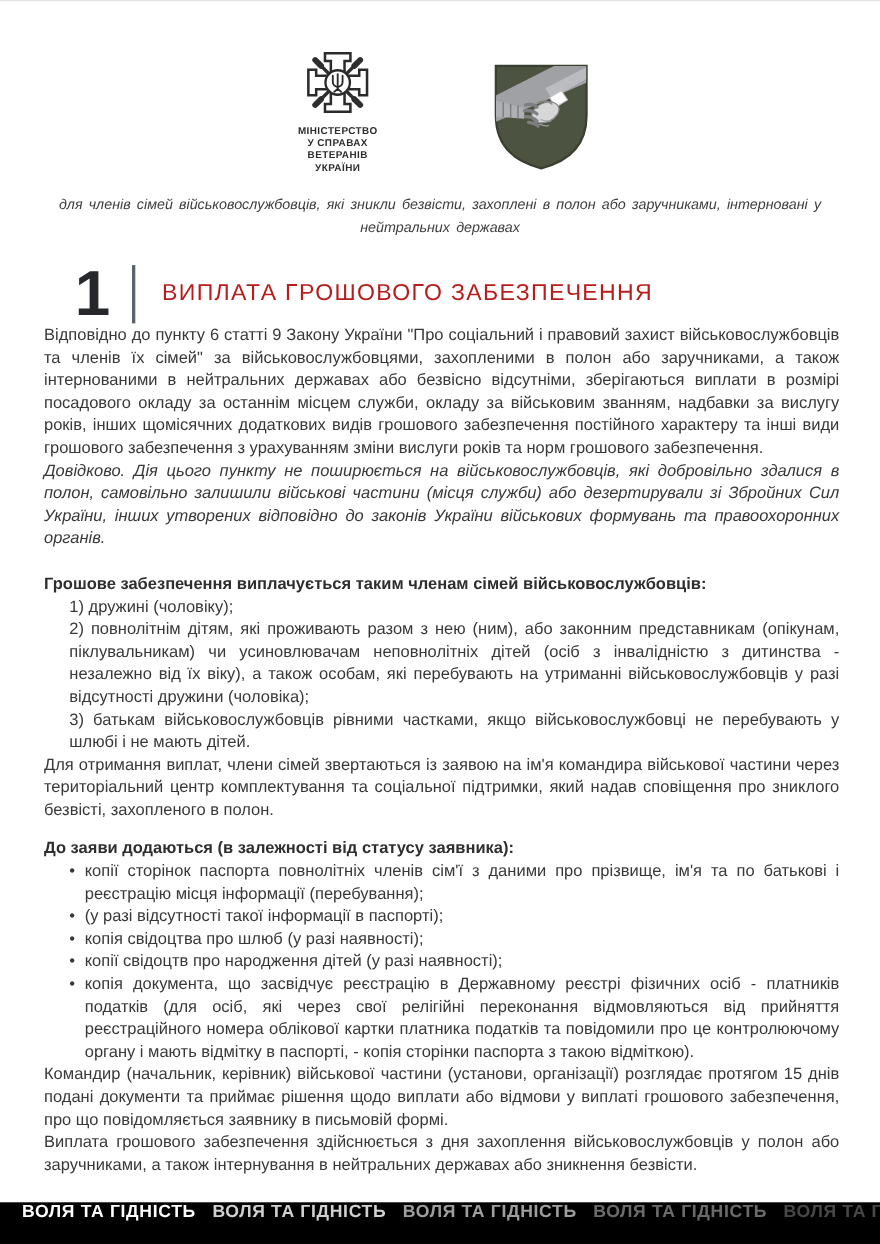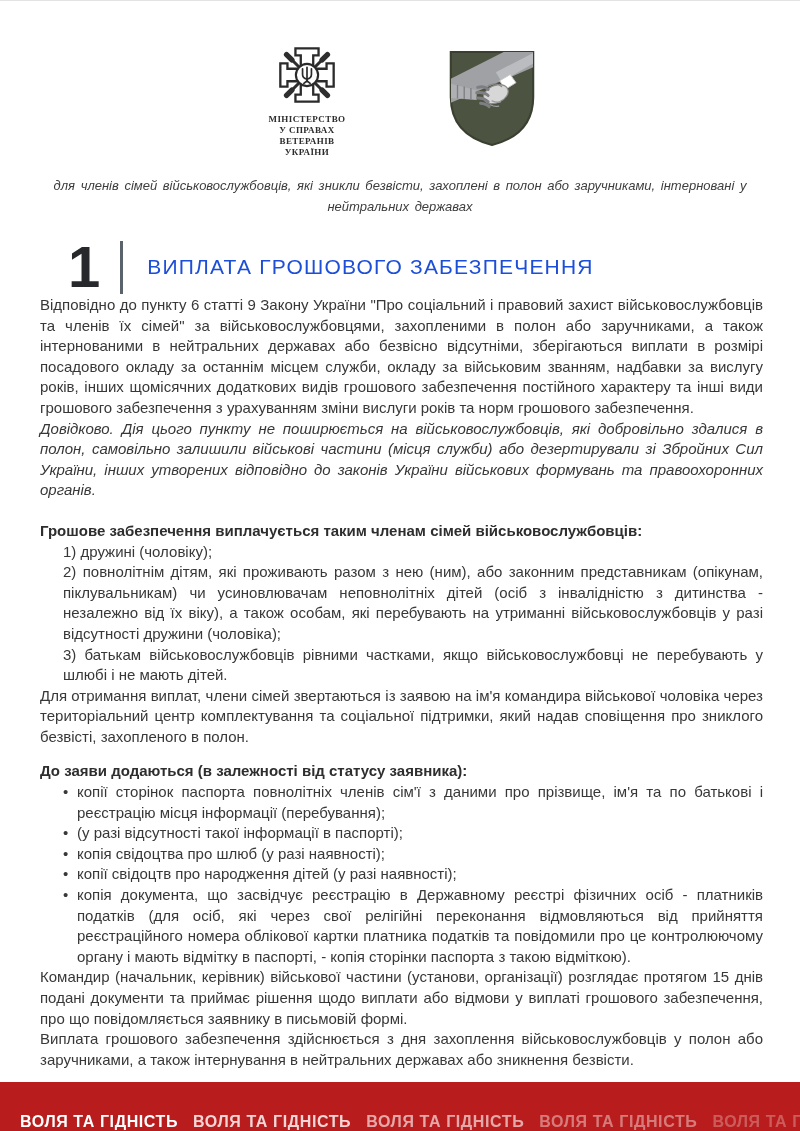--- a/index.html
+++ b/index.html
@@ -13,24 +13,23 @@
     margin: 0 auto;
     background: #ffffff;
     border-top: 1px solid #e3e3e3;
     overflow: hidden;
   }
 
   
   .logos {
     display: flex;
     justify-content: center;
-    align-items: center;
+    align-items: flex-end;
     gap: 94px;
     margin-top: 36px;
-    font-family: Liberation Serif, serif;
   }
   .ministry-block {
     width: 90px;
     padding-top: 6px;
     display: flex;
     flex-direction: column;
     align-items: center;
   }
   .ministry-caption {
     margin-top: 7px;
@@ -71,21 +70,21 @@
   .section-bar {
     width: 3px;
     height: 53px;
     background: #5a626b;
     margin: 0 24px 0 20px;
   }
   .section-title {
     font-size: 21px;
     font-weight: 400;
     letter-spacing: 1.2px;
-    color: #1d4ed8;
+    color: #b91c1c;
   }
 
   
   .content {
     margin: 0 37px 0 40px;
     font-size: 15px;
     line-height: 20.6px;
     text-align: justify;
     color: #383838;
   }
@@ -111,24 +110,24 @@
     left: 0;
     top: 0;
   }
 
   
   .footer {
     position: absolute;
     left: 0;
     bottom: 0;
     width: 100%;
-    height: 49px;
-    background: #b91c1c;
-    display: flex;
-    align-items: flex-end;
+    height: 38px;
+    background: #000000;
+    display: flex;
+    align-items: flex-start;
     gap: 15px;
     padding-left: 20px;
     overflow: hidden;
   }
   .footer .slogan {
     font-size: 16px;
     font-weight: bold;
     letter-spacing: 0.6px;
     color: #ffffff;
     white-space: nowrap;
@@ -226,21 +225,21 @@
 
     <p class="para italic">Довідково. Дія цього пункту не поширюється на військовослужбовців, які добровільно здалися в полон, самовільно залишили військові частини (місця служби) або дезертирували зі Збройних Сил України, інших утворених відповідно до законів України військових формувань та правоохоронних органів.</p>
 
     <p class="bold-heading">Грошове забезпечення виплачується таким членам сімей військовослужбовців:</p>
     <ol class="num-list">
       <li>1) дружині (чоловіку);</li>
       <li>2) повнолітнім дітям, які проживають разом з нею (ним), або законним представникам (опікунам, піклувальникам) чи усиновлювачам неповнолітніх дітей (осіб з інвалідністю з дитинства - незалежно від їх віку), а також особам, які перебувають на утриманні військовослужбовців у разі відсутності дружини (чоловіка);</li>
       <li>3) батькам військовослужбовців рівними частками, якщо військовослужбовці не перебувають у шлюбі і не мають дітей.</li>
     </ol>
 
-    <p class="para">Для отримання виплат, члени сімей звертаються із заявою на ім'я командира військової чоловіка через територіальний центр комплектування та соціальної підтримки, який надав сповіщення про зниклого безвісті, захопленого в полон.</p>
+    <p class="para">Для отримання виплат, члени сімей звертаються із заявою на ім'я командира військової частини через територіальний центр комплектування та соціальної підтримки, який надав сповіщення про зниклого безвісті, захопленого в полон.</p>
 
     <p class="bold-heading small-gap">До заяви додаються (в залежності від статусу заявника):</p>
     <ul class="doc-list">
       <li>копії сторінок паспорта повнолітніх членів сім'ї з даними про прізвище, ім'я та по батькові і реєстрацію місця інформації (перебування);</li>
       <li>(у разі відсутності такої інформації в паспорті);</li>
       <li>копія свідоцтва про шлюб (у разі наявності);</li>
       <li>копії свідоцтв про народження дітей (у разі наявності);</li>
       <li>копія документа, що засвідчує реєстрацію в Державному реєстрі фізичних осіб - платників податків (для осіб, які через свої релігійні переконання відмовляються від прийняття реєстраційного номера облікової картки платника податків та повідомили про це контролюючому органу і мають відмітку в паспорті, - копія сторінки паспорта з такою відміткою).</li>
     </ul>
     <p class="para-tight">Командир (начальник, керівник) військової частини (установи, організації) розглядає протягом 15 днів подані документи та приймає рішення щодо виплати або відмови у виплаті грошового забезпечення, про що повідомляється заявнику в письмовій формі.</p>

